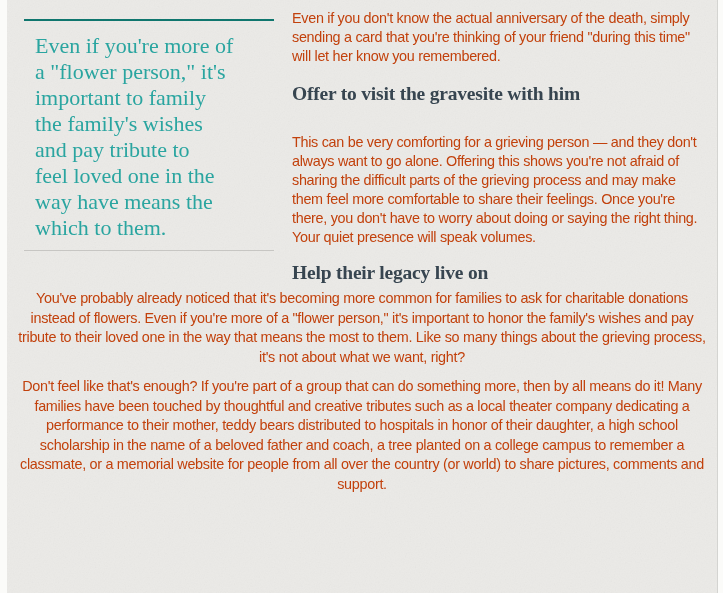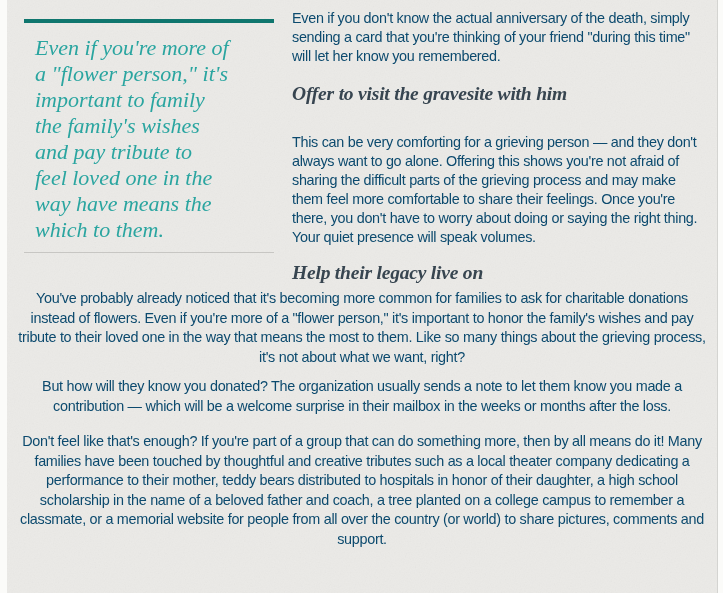--- a/index.html
+++ b/index.html
@@ -22,43 +22,41 @@
     z-index: 0; pointer-events: none;
   }
   .content {
     position: relative; z-index: 1;
     padding: 9px 10px 0 10px;
     color: #585d62;
   }
   p {
     margin: 0 0 14px 0;
     font-size: 14.4px; line-height: 19px; letter-spacing: -0.3px;
-    color: #0c4a6e;
+    color: #c2410c;
   }
   .pull-quote {
     float: left; width: 250px;
     margin: 10px 18px 26px 7px;
     padding: 12px 10px 9px 11px;
-    border-top: 4px solid #0f766e;
+    border-top: 2px solid #0f766e;
     border-bottom: 1px solid #c7c6c3;
     background: transparent;
-    font-style: italic;
   }
   .quote-line {
     font-family: "Liberation Serif", serif;
     font-size: 22px; line-height: 26px;
     color: #2aa5a0; white-space: nowrap;
   }
   h2 {
     font-family: "Liberation Serif", serif;
     font-weight: 700;
     font-size: 19.5px; line-height: 23px; letter-spacing: -0.2px;
     color: #374550;
     margin: 0 0 7px 0;
-    font-style: italic;
   }
   p.intro { margin-bottom: 16px; }
   p.body-six { margin-bottom: 14px; margin-top: 28px; }
   p.wrap-para { text-align: justify; line-height: 18.5px; margin-bottom: 14px; }
   h2.legacy-heading { margin: 0 0 5px 0; }
   p.lower { line-height: 19.5px; text-align: center; }
   p.lower-1 { margin-bottom: 10px; }
   p.lower-2 { margin-bottom: 16px; }
   p.lower-3 { margin-bottom: 0; }
 </style>
@@ -93,20 +91,19 @@
 
     <h2>Offer to visit the gravesite with him</h2>
 
     <p class="body-six">This can be very comforting for a grieving person — and they don't always want to go alone. Offering this shows you're not afraid of sharing the difficult parts of the grieving process and may make them feel more comfortable to share their feelings. Once you're there, you don't have to worry about doing or saying the right thing. Your quiet presence will speak volumes.</p>
 
 
     <h2 class="legacy-heading">Help their legacy live on</h2>
 
     <p class="lower lower-1">You've probably already noticed that it's becoming more common for families to ask for charitable donations instead of flowers. Even if you're more of a "flower person," it's important to honor the family's wishes and pay tribute to their loved one in the way that means the most to them. Like so many things about the grieving process, it's not about what we want, right?</p>
 
-    <p class="lower lower-2">But how will they know you donated? The organization usually sends a note to let them know you made a contribution — which will be a welcome surprise in their mailbox in the weeks or months after the loss.</p>
 
     <p class="lower lower-3">Don't feel like that's enough? If you're part of a group that can do something more, then by all means do it! Many families have been touched by thoughtful and creative tributes such as a local theater company dedicating a performance to their mother, teddy bears distributed to hospitals in honor of their daughter, a high school scholarship in the name of a beloved father and coach, a tree planted on a college campus to remember a classmate, or a memorial website for people from all over the country (or world) to share pictures, comments and support.</p>
 
   </div>
 </div>
 
 <div class="gutter gutter-right"></div>
 
 </body></html>

